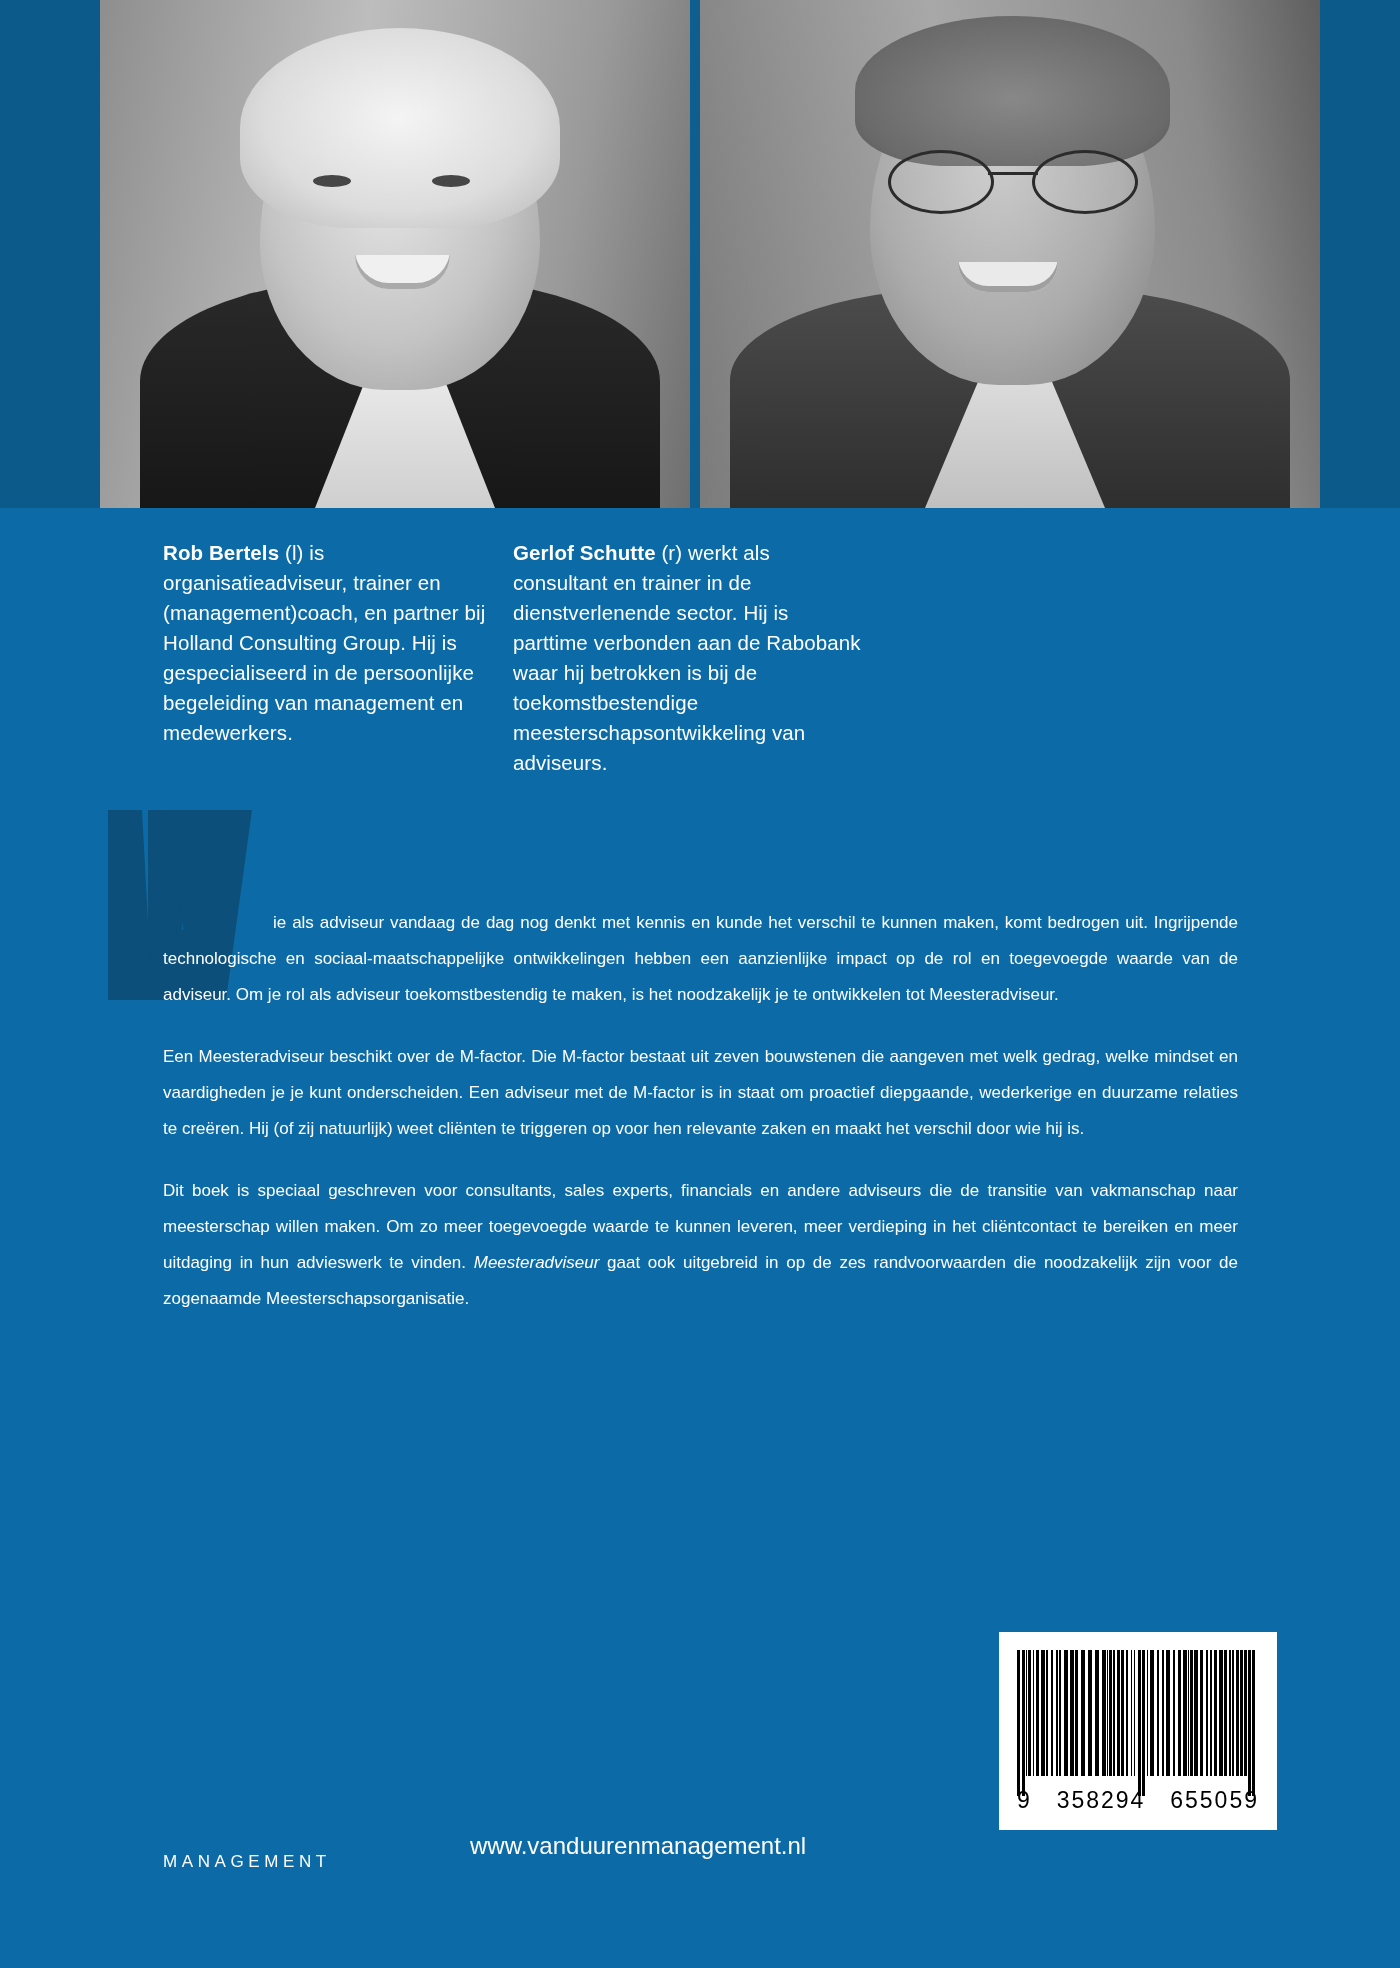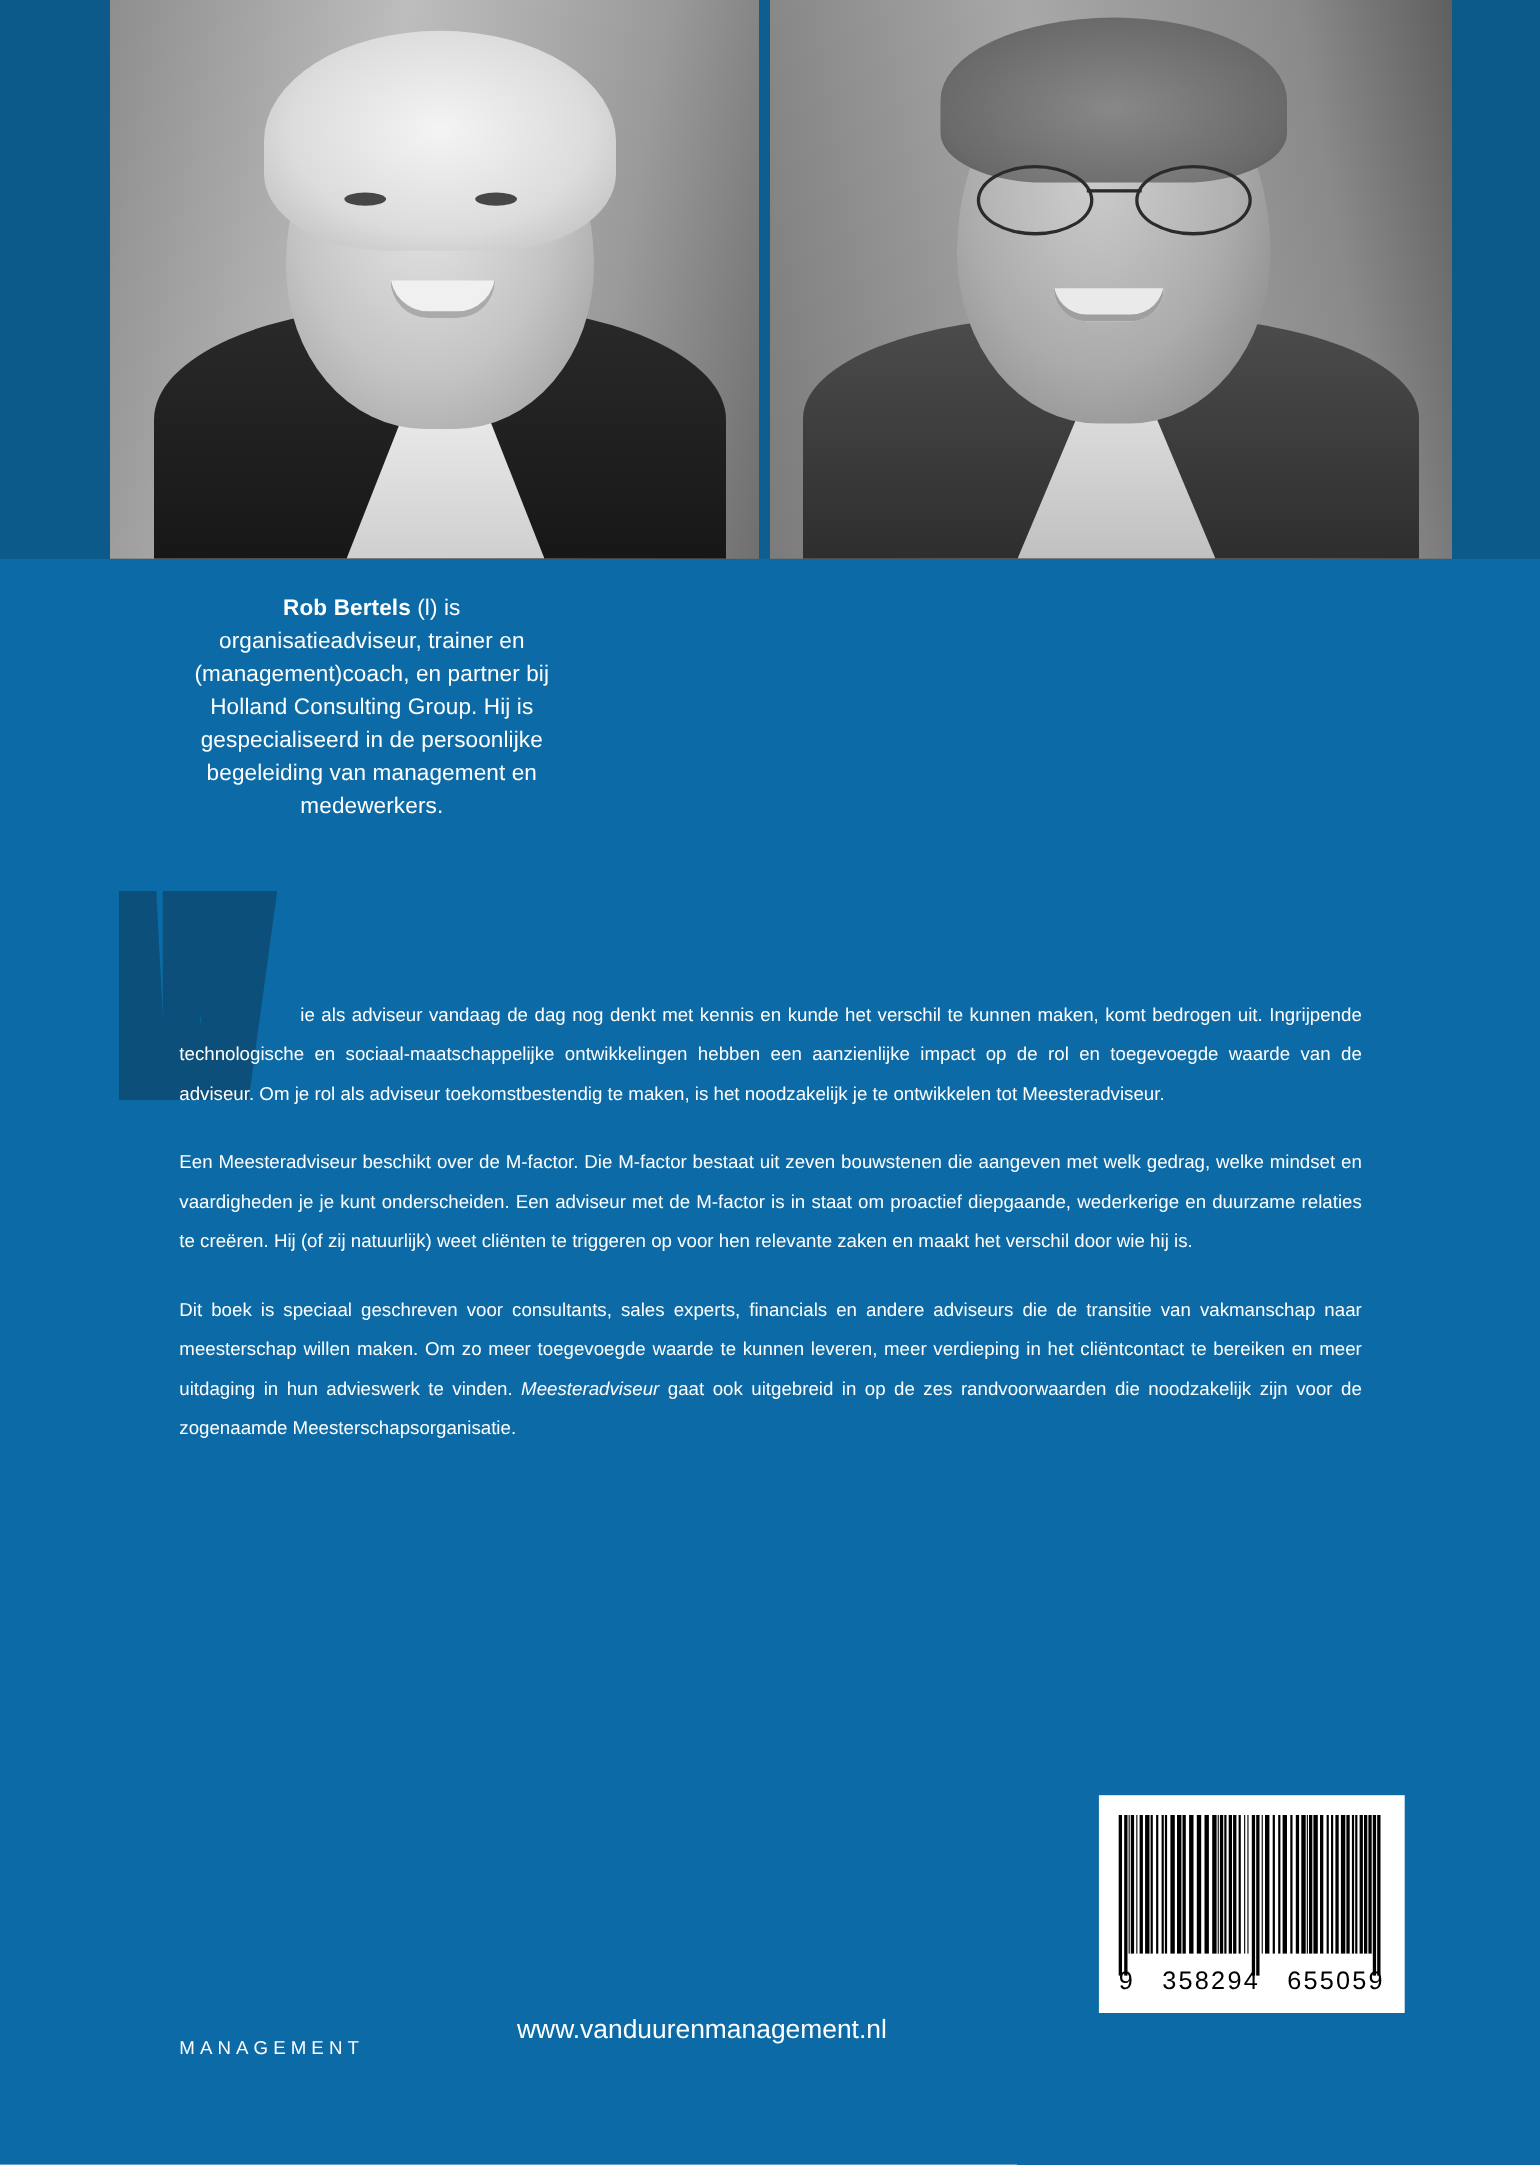--- a/index.html
+++ b/index.html
@@ -154,21 +154,20 @@
     top: 538px;
     width: 1120px;
     display: flex;
     gap: 0;
     color: #ffffff;
   }
   .bio {
     font-size: 20.5px;
     line-height: 30px;
     letter-spacing: 0.1px;
-    text-align: center;
   }
   .bio.b1 { width: 350px; }
   .bio.b2 { width: 350px; }
   .bio.b3 { width: 340px; }
   .bio b { font-weight: bold; }
 
   
   .dropcap-w {
     position: absolute;
     left: 108px;
@@ -298,20 +297,24 @@
       </div>
       <div class="smile"></div>
     </div>
   </div>
 
   <div class="bios">
     <div class="bio b1">
       <b>Rob Bertels</b>
       <span>(l)</span><span> is organisatieadviseur, trainer en (management)coach, en partner bij Holland Consulting Group. Hij is gespecialiseerd in de persoonlijke begeleiding van management en medewerkers.</span>
     </div>
+    <div class="bio b2">
+      <b>Gerlof Schutte</b>
+      <span>(r)</span><span> werkt als consultant en trainer in de dienstverlenende sector. Hij is parttime verbonden aan de Rabobank waar hij betrokken is bij de toekomstbestendige meesterschapsontwikkeling van adviseurs.</span>
+    </div>
   </div>
 
   <div class="dropcap-w">
     <svg width="145" height="190" viewBox="0 0 145 190" aria-hidden="true">
       <path d="M0 0 H34 V120 H40 V0 H74 V120 H80 V0 H114 V190 H0 Z" fill="#0b4f7a"></path>
       <path d="M0 0 H34 L42 150 L56 0 H88 L102 150 L110 0 H144 L118 190 H84 L72 96 L60 190 H26 Z" fill="#0b4f7a"></path>
     </svg>
   </div>
 
   <div class="body-copy">

